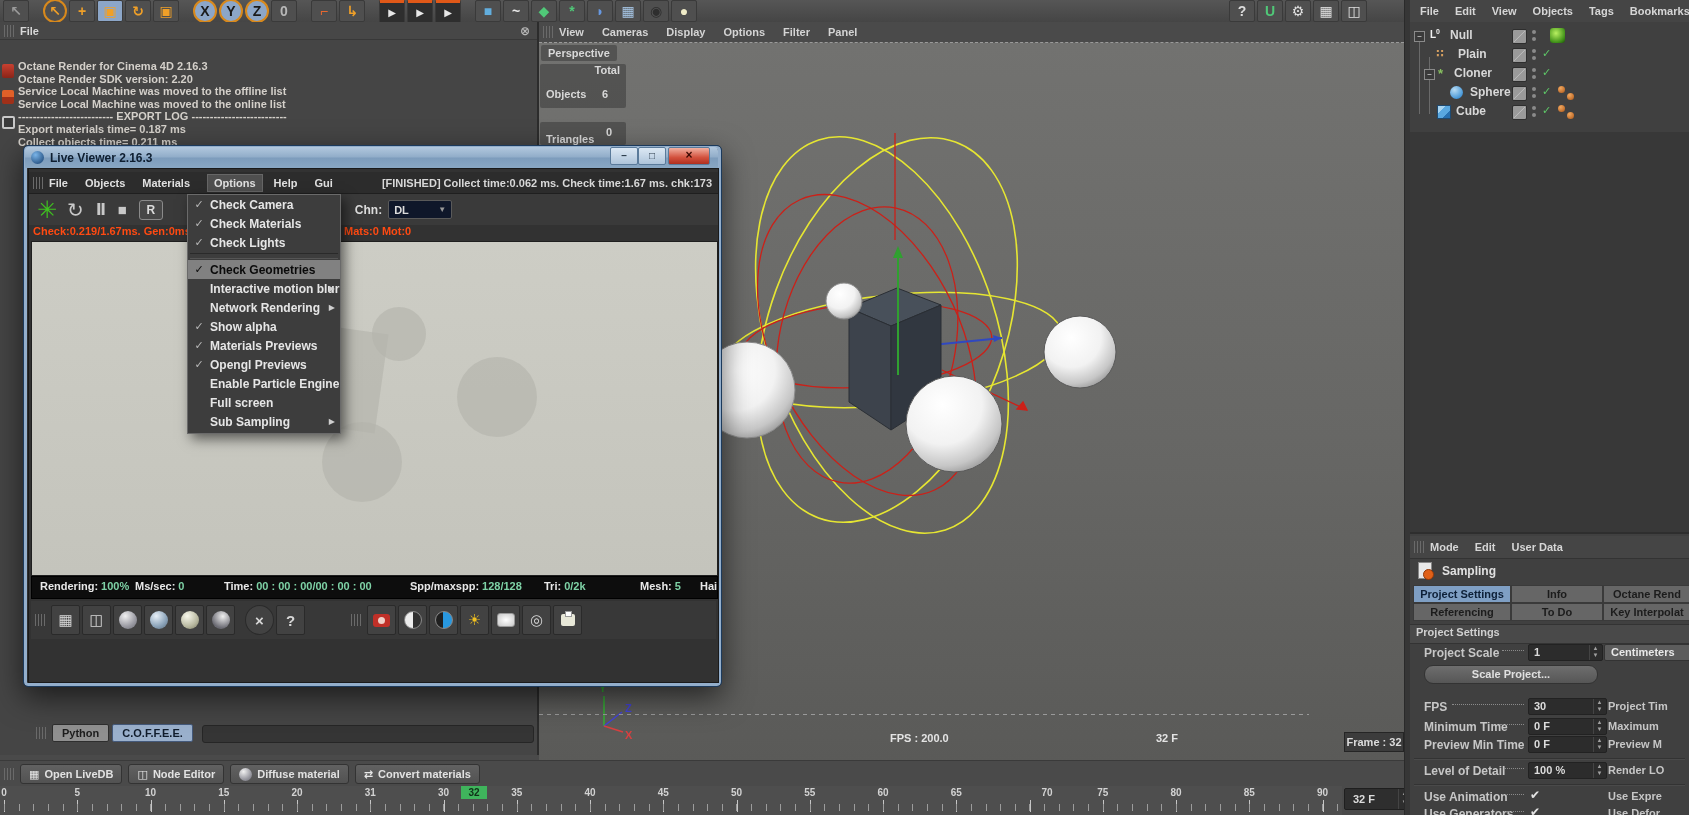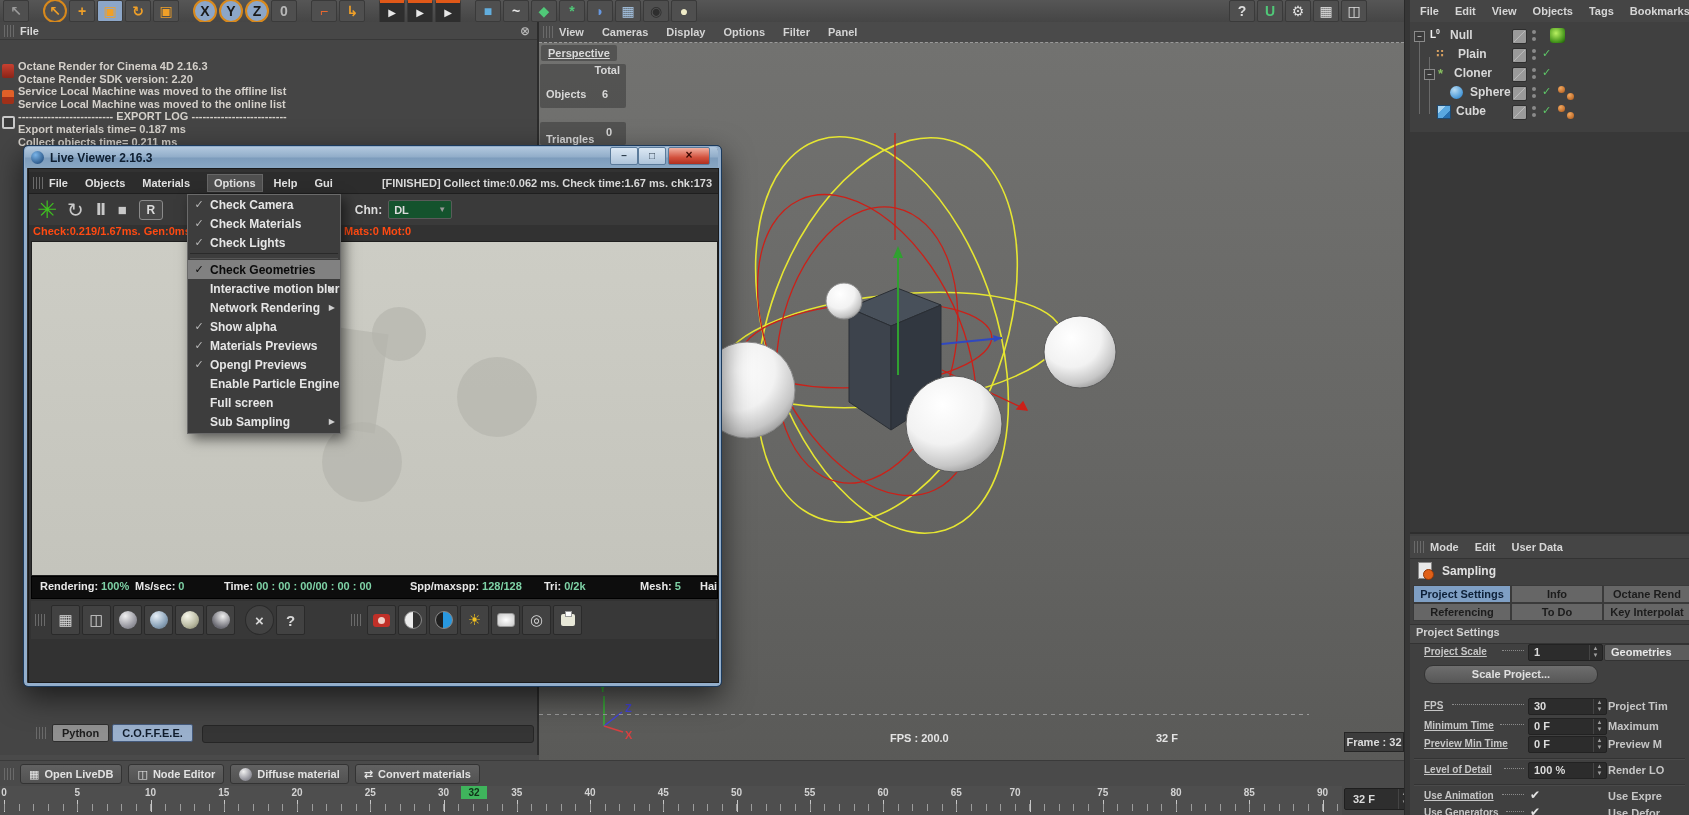--- a/index.html
+++ b/index.html
@@ -32,42 +32,42 @@
   #viewport-menu{left:539px;top:22px;width:865px;height:20px;background:#4a4a4a;border-bottom:1px solid #3a3a3a;
     display:flex;align-items:center;color:#d4d4d4;font-size:11px;font-weight:bold;}
   #viewport-menu span.mi{margin-right:18px;}
   .vp-corner-ic{width:17px;height:16px;color:#c8c8c8;font-size:12px;text-align:center;line-height:16px;font-weight:bold;}
   #vp-canvas{left:539px;top:42px;width:865px;height:718px;
     background:linear-gradient(#727270 0%,#676765 55%,#5a5a58 100%);
     border-top:1px dashed #9a9a9a;}
   #vp-dashed-bottom{left:539px;top:714px;width:770px;height:1px;
     background:repeating-linear-gradient(90deg,#9a9a9a 0 4px,transparent 4px 8px);}
   .hud-box{background:rgba(58,58,58,.55);color:#d8d8d8;font-size:11px;font-weight:bold;border-radius:2px;}
-  #persp-label{left:541px;top:45px;padding:2px 7px;text-decoration:underline;}
+  #persp-label{left:541px;top:45px;padding:2px 7px;}
   .vp-info{color:#e4e4e4;font-size:11px;font-weight:bold;}
   #frame-box{left:1344px;top:732px;width:58px;height:18px;background:#3c3c3c;border:1px solid #252525;
     color:#dcdcdc;font-size:11px;font-weight:bold;text-align:center;line-height:18px;}
   
   #panel-divider{left:1404px;top:0;width:6px;height:815px;background:#363636;border-left:1px solid #2a2a2a;border-right:1px solid #2a2a2a;}
   #right-panel{left:1410px;top:0;width:279px;height:815px;background:#3f3f3f;overflow:hidden;}
   .rp-menu{height:22px;display:flex;align-items:center;color:#d6d6d6;font-size:11px;font-weight:bold;background:#454545;border-bottom:1px solid #333;}
   .rp-menu span.mi{margin-right:16px;white-space:nowrap;}
   .tree-row{position:absolute;left:0;width:279px;height:19px;color:#d8d8d8;font-size:12px;font-weight:bold;}
   .tree-row .lbl{position:absolute;top:2px;}
   .expand-box{position:absolute;width:9px;height:9px;border:1px solid #8a8a8a;background:#3a3a3a;top:5px;
     color:#ccc;font-size:8px;line-height:7px;text-align:center;font-weight:bold;}
   .layer-sq{position:absolute;width:13px;height:13px;top:3px;background:linear-gradient(135deg,#9a9a9a 46%,#c8c8c8 48%,#9a9a9a 54%);border:1px solid #2e2e2e;border-radius:2px;}
   .dot2{position:absolute;width:4px;height:4px;border-radius:50%;background:#8a8a8a;}
   .chk-green{position:absolute;color:#5ec868;font-size:11px;font-weight:bold;top:2px;}
   .tag-dot{position:absolute;width:7px;height:7px;border-radius:50%;background:radial-gradient(circle at 35% 30%,#f0a860,#b05818);}
   .tline{position:absolute;background:#6a6a6a;}
   
   .am-tab{position:absolute;height:16px;font-size:11px;font-weight:bold;text-align:center;line-height:16px;
     background:#666;color:#1c1c1c;border:1px solid #3a3a3a;}
-  .am-label{color:#c6c6c6;font-size:10px;font-weight:bold;white-space:nowrap;text-decoration:underline;}
+  .am-label{color:#c6c6c6;font-size:12px;font-weight:bold;white-space:nowrap;}
   .am-field{position:absolute;width:72px;height:15px;background:#2c2c2c;border:1px solid #222;border-radius:2px;
     color:#dcdcdc;font-size:11px;font-weight:bold;line-height:15px;padding-left:5px;}
   .spin{position:absolute;right:1px;top:0;width:11px;height:15px;border-left:1px solid #444;color:#a0a0a0;
     font-size:6px;line-height:7px;text-align:center;}
   .leader{position:absolute;border-bottom:1px dotted #8a8a8a;height:10px;}
   .am-right{position:absolute;left:198px;color:#c6c6c6;font-size:11px;font-weight:bold;white-space:nowrap;}
   .am-sep{position:absolute;left:4px;width:271px;height:1px;background:#333;border-bottom:1px solid #4a4a4a;}
   
   #bottom-strip{left:0;top:760px;width:1404px;height:26px;background:#4a4a4a;border-top:1px solid #3a3a3a;display:flex;align-items:center;}
   .bb-btn{display:inline-flex;align-items:center;height:18px;background:linear-gradient(#616161,#525252);
@@ -111,21 +111,21 @@
   
   #options-menu{left:163px;top:48px;width:152px;height:238px;background:#3d3d3d;border:1px solid #6a6a6a;
     box-shadow:4px 5px 12px rgba(0,0,0,.55);z-index:60;}
   .omi{position:relative;height:19px;display:flex;align-items:center;color:#e6e6e6;font-size:12px;font-weight:bold;}
   .omi .chk{width:22px;text-align:center;color:#b8b8b8;font-size:11px;}
   .omi .arr{position:absolute;right:5px;font-size:8px;color:#cfcfcf;}
   .omi.hl{background:#818181;color:#0a0a0a;} .omi.hl .chk{color:#0a0a0a;}
   .om-sep{height:4px;border-top:1px solid #2a2a2a;border-bottom:1px solid #555;margin:1px 2px;}
   
   .pin{width:14px;height:14px;border-radius:50% 50% 50% 0;transform:rotate(-45deg);background:#262626;border:2px solid #555;}
-  .dd{background:#14532d;border:1px solid #5a5a5a;border-radius:2px;color:#dcdcdc;font-size:11px;font-weight:bold;
+  .dd{background:#0f172a;border:1px solid #5a5a5a;border-radius:2px;color:#dcdcdc;font-size:11px;font-weight:bold;
       display:inline-flex;align-items:center;justify-content:space-between;padding:0 5px;}
 </style>
 </head>
 <body>
 
 <div id="app">
 
   <div id="main-toolbar" class="abs">
       <span class="tb-ic" style="color: rgb(154, 154, 154);">↖</span>
       <span class="tb-sp"></span>
@@ -282,30 +282,30 @@
       </span>
   </div>
 
   <div id="timeline" class="abs">
     <div>
         <span class="tl-num" style="left: -11px;">0</span>
         <span class="tl-num" style="left: 62.25px;">5</span>
         <span class="tl-num" style="left: 135.5px;">10</span>
         <span class="tl-num" style="left: 208.75px;">15</span>
         <span class="tl-num" style="left: 282px;">20</span>
-        <span class="tl-num" style="left: 355.25px;">25</span>
+        <span class="tl-num" style="left: 355.25px;">31</span>
         <span class="tl-num" style="left: 428.5px;">30</span>
         <span class="tl-num" style="left: 501.75px;">35</span>
         <span class="tl-num" style="left: 575px;">40</span>
         <span class="tl-num" style="left: 648.25px;">45</span>
         <span class="tl-num" style="left: 721.5px;">50</span>
         <span class="tl-num" style="left: 794.75px;">55</span>
         <span class="tl-num" style="left: 868px;">60</span>
         <span class="tl-num" style="left: 941.25px;">65</span>
-        <span class="tl-num" style="left: 1000px;">70</span>
+        <span class="tl-num" style="left: 1032px;">70</span>
         <span class="tl-num" style="left: 1087.75px;">75</span>
         <span class="tl-num" style="left: 1161px;">80</span>
         <span class="tl-num" style="left: 1234.25px;">85</span>
         <span class="tl-num" style="left: 1307.5px;">90</span>
       </div>
     <div id="tl-marker" style="left:461px;">32</div>
     <div id="tl-ticks-major"></div>
     <div id="tl-ticks-minor"></div>
   </div>
   <div id="tl-spinner" class="abs">
@@ -406,21 +406,21 @@
         <span style="margin-left:6px;">Project Settings</span>
       </div>
 
       <span class="abs am-label" style="left:14px;top:112px;">Project Scale</span>
       <span class="leader" style="left:92px;top:106px;width:22px;"></span>
       <div class="am-field" style="left:118px;top:110px;width:68px;">
         <span>1</span>
         <span class="spin">▲<br>▼</span>
       </div>
       <div class="abs" style="left:194px;top:110px;width:85px;height:15px;background:#5c5c5c;border:1px solid #333;border-radius:2px;color:#e8e8e8;font-size:11px;font-weight:bold;line-height:15px;padding-left:6px;">
-        <span>Geometries</span>
+        <span>Centimeters</span>
       </div>
 
       <div class="abs" style="left:14px;top:131px;width:172px;height:17px;border-radius:9px;background:linear-gradient(#6e6e6e,#565656);border:1px solid #333;color:#e0e0e0;font-size:11px;font-weight:bold;text-align:center;line-height:17px;">
         <span>Scale Project...</span>
       </div>
 
       <span class="abs am-label" style="left:14px;top:166px;">FPS</span>
       <span class="leader" style="left:42px;top:160px;width:72px;"></span>
       <div class="am-field" style="left:118px;top:164px;">
         <span>30</span><span class="spin">▲<br>▼</span></div>

